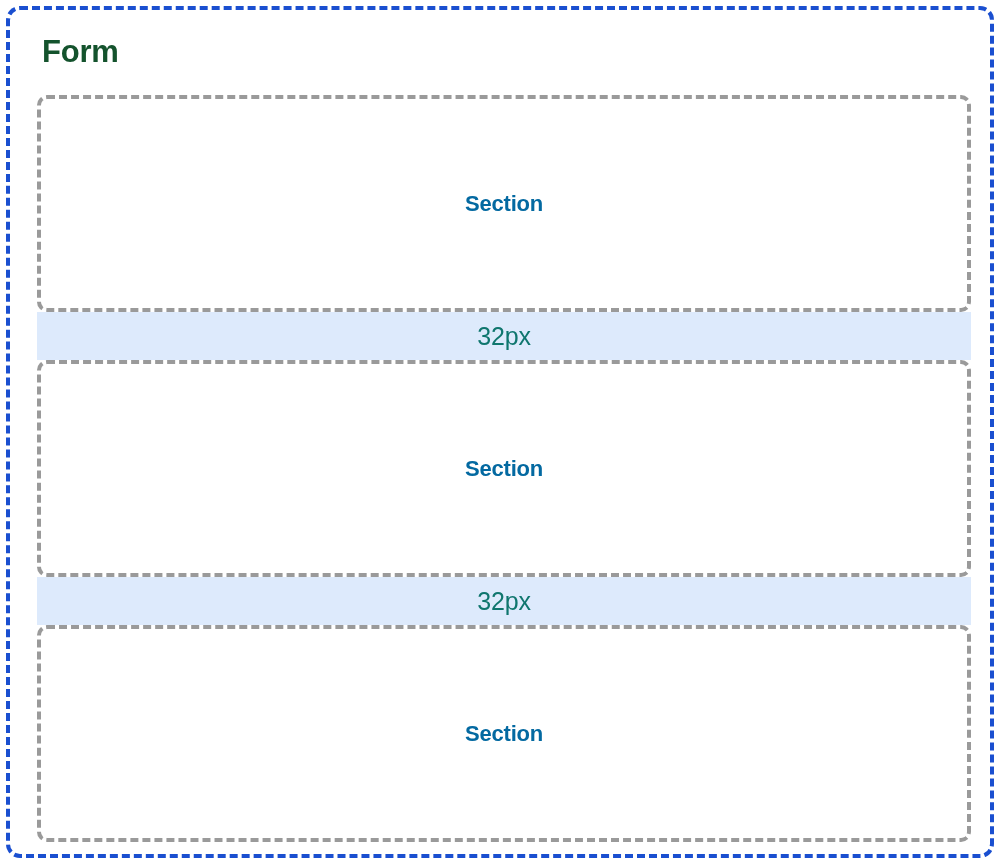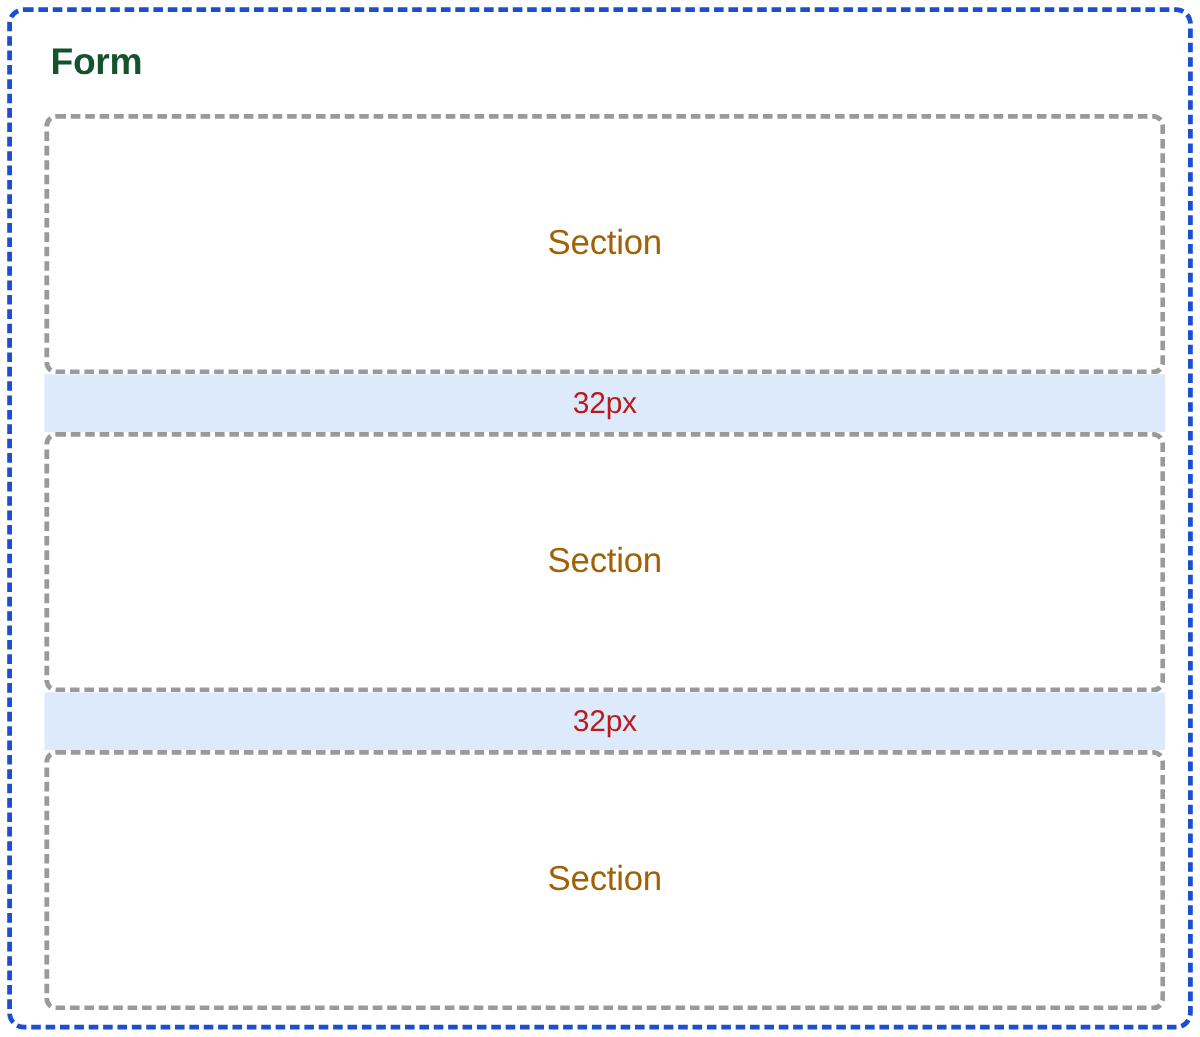--- a/index.html
+++ b/index.html
@@ -57,40 +57,40 @@
     border: 4px dashed #9a9a9a;
     border-radius: 10px;
     background: transparent;
     display: flex;
     align-items: center;
     justify-content: center;
     flex: 1 1 0;
   }
 
   .section-label {
-    font-size: 29px;
-    font-weight: normal;
-    color: #a16207;
+    font-size: 22px;
+    font-weight: bold;
+    color: #0369a1;
     letter-spacing: -0.2px;
     line-height: 1;
     white-space: nowrap;
   }
 
   .spacer-band {
     flex: 0 0 48px;
     background: #ddeafc;
     display: flex;
     align-items: center;
     justify-content: center;
   }
 
   .spacer-label {
     font-size: 25px;
     font-weight: normal;
-    color: #b91c1c;
+    color: #0f766e;
     letter-spacing: -0.2px;
     line-height: 1;
     white-space: nowrap;
   }
 </style>
 </head>
 <body>
 
 <div class="form-container">
 

